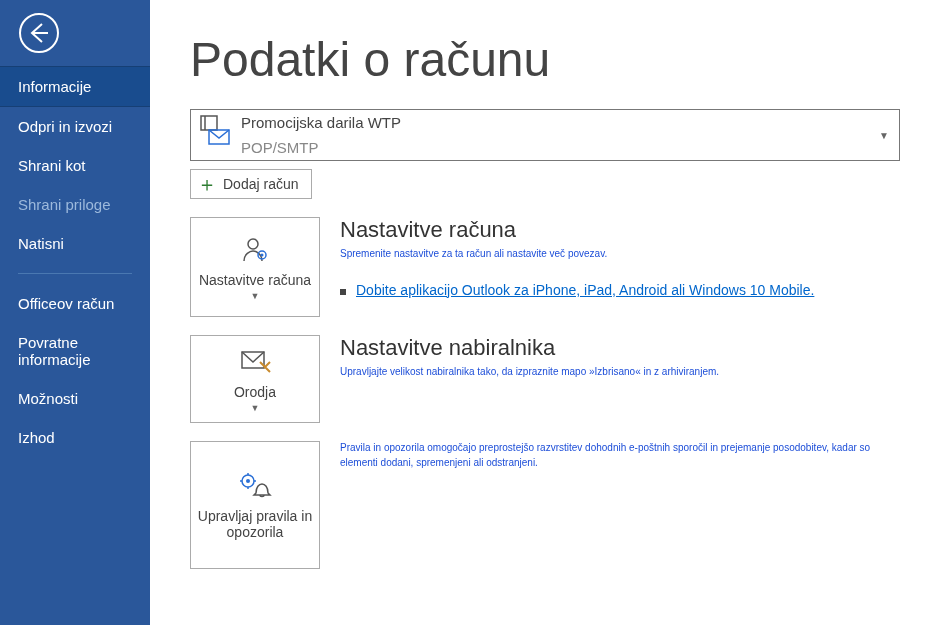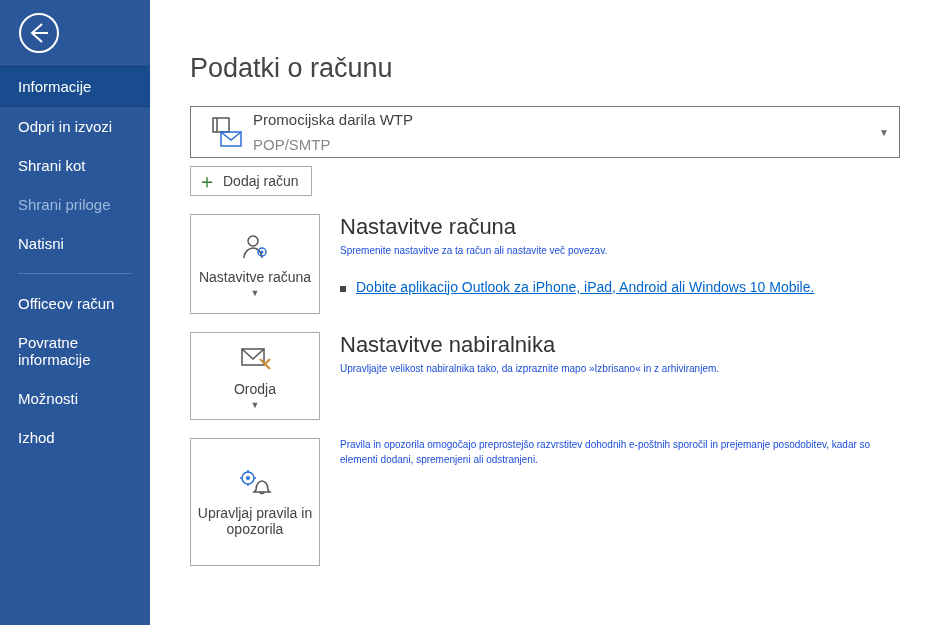--- a/index.html
+++ b/index.html
@@ -45,33 +45,32 @@
   }
 
   
   .main {
     flex: 1;
     padding: 18px 40px 30px 40px;
     overflow: hidden;
   }
   h1.title {
     font-weight: 300;
-    font-size: 27px;
+    font-size: 48px;
     color: #444;
-    margin-top: 35px;
+    margin-top: 14px;
     margin-bottom: 22px;
   }
 
   
   .account-select {
     width: 710px;
     border: 1px solid #777;
     display: flex;
-    align-items: center;
-    padding: 4px 28px 4px 20px;
+    padding: 4px 28px 4px 8px;
     position: relative;
     cursor: pointer;
     height: 52px;
   }
   .account-select .caret {
     position: absolute; right: 10px; top: 50%;
     transform: translateY(-50%);
     font-size: 10px; color: #666;
   }
   .acc-icon-wrap { width: 32px; height: 32px; margin-right: 10px; flex-shrink:0;}

